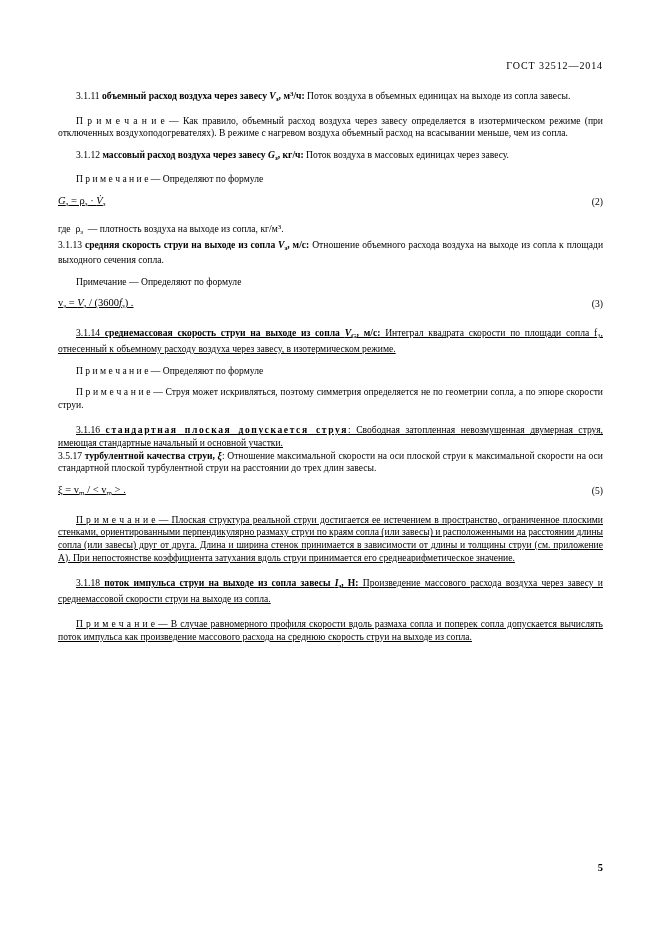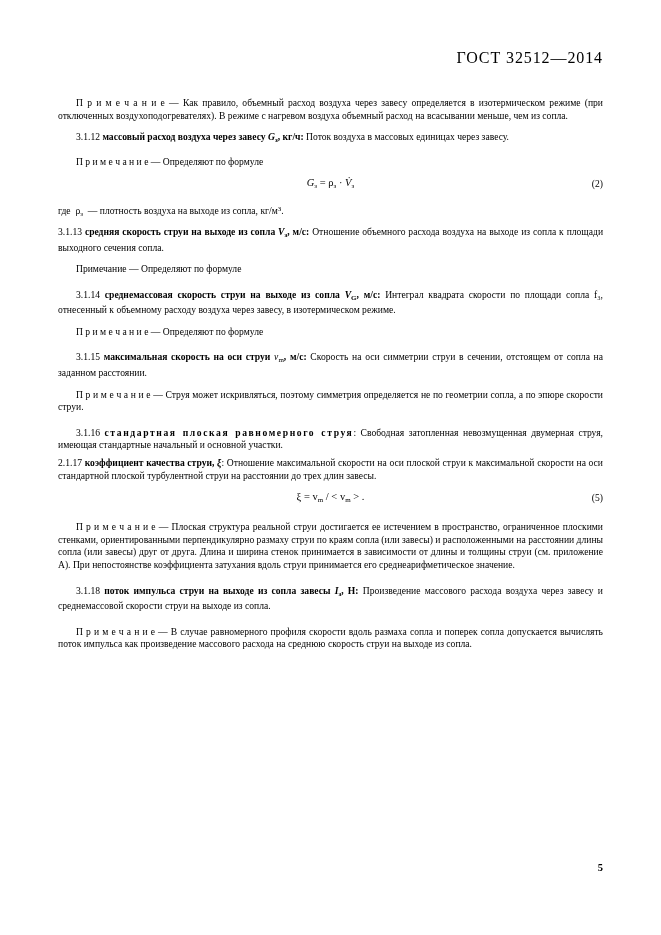--- a/index.html
+++ b/index.html
@@ -17,67 +17,68 @@
   }
   .page {
     position: absolute;
     left: 0; top: 0;
     width: 661px;
     height: 935px;
   }
   .header {
     position: absolute;
     right: 58px;
-    top: 49px;
+    top: 60px;
     font-family: "Liberation Serif", serif;
-    font-size: 16px;
+    font-size: 10px;
     letter-spacing: 0.9px;
     white-space: nowrap;
   }
   .content {
     position: absolute;
     left: 58px;
     top: 88px;
     width: 545px;
     font-size: 9.6px;
     line-height: 12.6px;
     text-align: justify;
   }
   .p {
     margin: 0 0 0 0;
     text-align: justify;
     text-justify: inter-word;
   }
   .indent {
     text-indent: 18px;
   }
-  .gap-s { margin-top: 5px; }
+  .gap-s { }
   .gap-m { margin-top: 9px; }
-  .gap-l { margin-top: 13px; }
+  .gap-l { margin-top: 13px; text-decoration: underline; }
   b { font-weight: bold; }
   .spaced {
     letter-spacing: 1.6px;
   }
   .note {
     text-indent: 18px;
   }
   .formula-row {
     position: relative;
     margin-top: 9px;
     margin-bottom: 4px;
     height: 17px;
   }
   .formula {
     position: absolute;
     left: 0;
     right: 0;
-    text-align: center;
+    text-align: left;
     font-family: "Liberation Serif", serif;
     font-size: 10.5px;
     font-style: normal;
+    text-decoration: underline;
   }
   .fnum {
     position: absolute;
     right: 0;
     top: 1px;
     font-size: 9.6px;
   }
   .it { font-style: italic; }
   sub {
     font-size: 7px;
@@ -104,51 +105,55 @@
 </style>
 </head>
 <body>
 
 <div class="page">
 
   <div class="header">ГОСТ 32512—2014</div>
 
   <div class="content">
 
+    <p class="p indent"><span>3.1.11 </span><b>объемный расход воздуха через завесу </b><b class="it">V</b><b><sub>з</sub></b><b>, м</b><b><sup>3</sup></b><b>/ч:</b><span> Поток воздуха в объемных единицах на выходе из сопла завесы.</span></p>
 
     <p class="p note gap-m"><span>П р и м е ч а н и е </span><span>— Как правило, объемный расход воздуха через завесу определяется в изотермическом режиме (при отключенных воздухоподогревателях). В режиме с нагревом воздуха объемный расход на всасывании меньше, чем из сопла.</span></p>
 
     <p class="p indent gap-m"><span>3.1.12 </span><b>массовый расход воздуха через завесу </b><b class="it">G</b><b><sub>з</sub></b><b>, кг/ч:</b><span> Поток воздуха в массовых единицах через завесу.</span></p>
 
     <p class="p note gap-m"><span>П р и м е ч а н и е </span><span>— Определяют по формуле</span></p>
 
     <div class="formula-row">
       <div class="formula"><span class="it">G</span><sub>з</sub> = ρ<sub>з</sub> · <span class="it">V̇</span><sub>з</sub></div>
       <div class="fnum">(2)</div>
     </div>
 
     <p class="p gap-m">где&nbsp; ρ<sub>з</sub> &nbsp;— плотность воздуха на выходе из сопла, кг/м<sup>3</sup>.</p>
 
     <p class="p gap-s"><span>3.1.13 </span><b>средняя скорость струи на выходе из сопла </b><b class="it">V</b><b><sub>з</sub></b><b>, м/с:</b><span> Отношение объемного расхода воздуха на выходе из сопла к площади выходного сечения сопла.</span></p>
 
     <p class="p note gap-m"><span>Примечание </span><span>— Определяют по формуле</span></p>
 
+    <div class="formula-row">
+      <div class="formula">v<sub>з</sub> = <span class="it">V</span><sub>з</sub> / (3600<span class="it">f</span><sub>з</sub>) .</div>
+      <div class="fnum">(3)</div>
+    </div>
 
     <p class="p indent gap-l"><span>3.1.14 </span><b>среднемассовая скорость струи на выходе из сопла </b><b class="it">V</b><b><sub>G</sub></b><b>, м/с:</b><span> Интеграл квадрата скорости по площади сопла f₃, отнесенный к объемному расходу воздуха через завесу, в изотермическом режиме.</span></p>
 
     <p class="p note gap-m"><span>П р и м е ч а н и е </span><span>— Определяют по формуле</span></p>
 
 
-    <p class="p indent gap-l"><span>3.1.15 </span><b>максимальная скорость на оси струи </b><span class="it">v</span><sub>m</sub><b>, м/с:</b><span> Скорость на оси симметрии струи в сечении, отстоящем от сопла на заданном расстоянии.</span></p>
 
     <p class="p note gap-m"><span>П р и м е ч а н и е </span><span>— Струя может искривляться, поэтому симметрия определяется не по геометрии сопла, а по эпюре скорости струи.</span></p>
 
-    <p class="p indent gap-l"><span>3.1.16 </span><b class="spaced">стандартная плоская равномерного струя</b><span>: Свободная затопленная невозмущенная двумерная струя, имеющая стандартные начальный и основной участки.</span></p>
+    <p class="p indent gap-l"><span>3.1.16 </span><b class="spaced">стандартная плоская допускается струя</b><span>: Свободная затопленная невозмущенная двумерная струя, имеющая стандартные начальный и основной участки.</span></p>
 
-    <p class="p gap-s"><span>2.1.17 </span><b>коэффициент качества струи, </b><b class="it">ξ</b><span>: Отношение максимальной скорости на оси плоской струи к максимальной скорости на оси стандартной плоской турбулентной струи на расстоянии до трех длин завесы.</span></p>
+    <p class="p gap-s"><span>3.5.17 </span><b>турбулентной качества струи, </b><b class="it">ξ</b><span>: Отношение максимальной скорости на оси плоской струи к максимальной скорости на оси стандартной плоской турбулентной струи на расстоянии до трех длин завесы.</span></p>
 
     <div class="formula-row">
       <div class="formula">ξ = v<sub>m</sub> / &lt; v<sub>m</sub> &gt; .</div>
       <div class="fnum">(5)</div>
     </div>
 
     <p class="p note gap-l"><span>П р и м е ч а н и е </span><span>— Плоская структура реальной струи достигается ее истечением в пространство, ограниченное плоскими стенками, ориентированными перпендикулярно размаху струи по краям сопла (или завесы) и расположенными на расстоянии длины сопла (или завесы) друг от друга. Длина и ширина стенок принимается в зависимости от длины и толщины струи (см. приложение А). При непостоянстве коэффициента затухания вдоль струи принимается его среднеарифметическое значение.</span></p>
 
     <p class="p indent gap-l"><span>3.1.18 </span><b>поток импульса струи на выходе из сопла завесы </b><b class="it">I</b><b><sub>з</sub></b><b>, Н:</b><span> Произведение массового расхода воздуха через завесу и среднемассовой скорости струи на выходе из сопла.</span></p>
 

